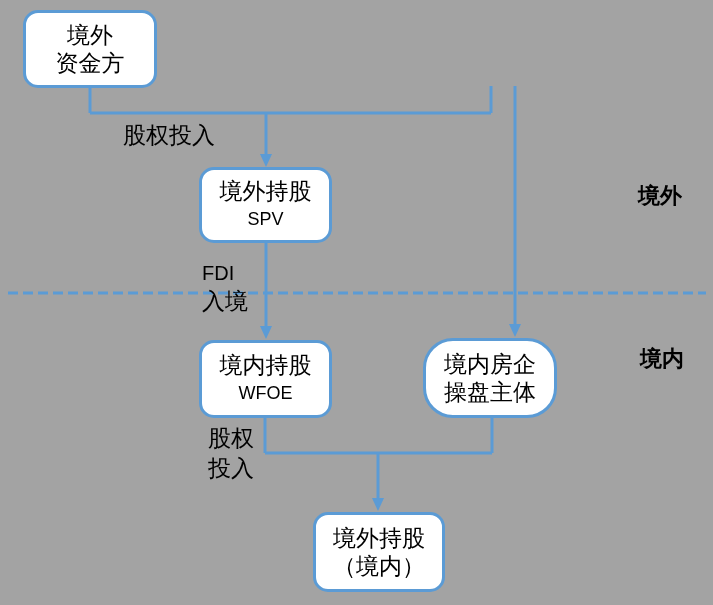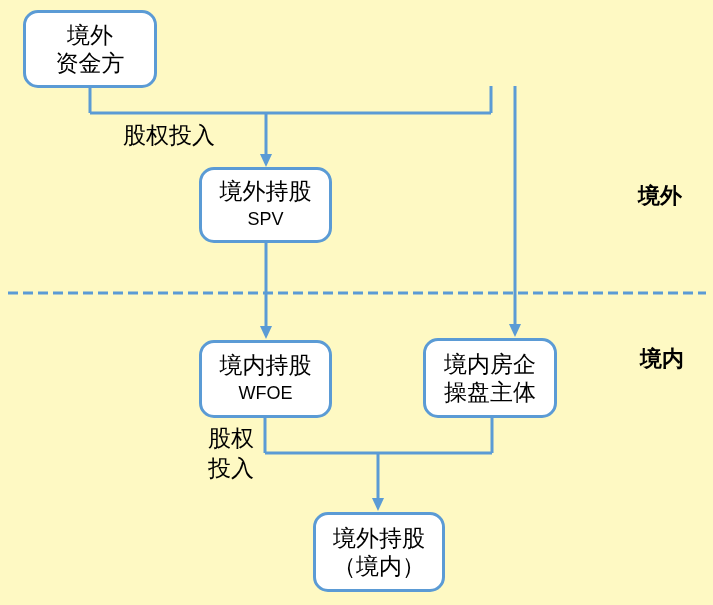--- a/index.html
+++ b/index.html
@@ -1,19 +1,19 @@
 <!DOCTYPE html>
 <html><head>
 <meta charset="utf-8">
 <style>
   html,body{margin:0;padding:0;background:#ffffff;}
   #stage{
     position:relative;
     width:713px;height:605px;
-    background:#fef9c3;
+    background:#a3a3a3;
     font-family:"DejaVu Serif","Liberation Serif",serif;
     color:#000;
     overflow:hidden;
   }
   #wires{position:absolute;left:0;top:0;width:713px;height:605px;}
   .node{
     position:absolute;
     box-sizing:border-box;
     background:#ffffff;
     border:3px solid #5B9BD5;
@@ -53,21 +53,21 @@
     font-size:22px;
     line-height:24px;
     white-space:nowrap;
     z-index:3;
   }
   
   #n-offshore-capital  {left:23px;  top:10px;  width:134px; height:78px;}
   #n-offshore-financing{left:422px; top:10px;  width:134px; height:78px;}
   #n-offshore-spv      {left:199px; top:167px; width:133px; height:76px;}
   #n-onshore-wfoe      {left:199px; top:340px; width:133px; height:78px;}
-  #n-onshore-operator  {left:423px; top:338px; width:134px; height:80px;}
+  #n-onshore-operator  {left:423px; top:338px; width:134px; height:80px;border-radius:30px;}
   #n-project-company   {left:313px; top:512px; width:132px; height:80px;}
   
   #lbl-equity-top   {left:107px; top:120px;margin-left:16px;}
   #lbl-fdi          {left:202px; top:260px;}
   #lbl-equity-bottom{left:208px; top:423px;}
   #lbl-region-offshore{left:638px; top:184px;}
   #lbl-region-onshore {left:640px; top:347px;}
 </style>
 </head>
 <body>
@@ -124,20 +124,24 @@
     <div class="node-line">操盘主体</div>
   </div>
 
   <div class="node" id="n-project-company">
     <div class="node-line">境外持股</div>
     <div class="node-line">（境内）</div>
   </div>
 
   <div class="edge-label" id="lbl-equity-top">股权投入</div>
 
+  <div class="edge-label" id="lbl-fdi">
+    <div class="small-latin">FDI</div>
+    <div>入境</div>
+  </div>
 
   <div class="edge-label" id="lbl-equity-bottom">
     <div>股权</div>
     <div>投入</div>
   </div>
 
   <div class="region-label" id="lbl-region-offshore">境外</div>
   <div class="region-label" id="lbl-region-onshore">境内</div>
 
 </div>

